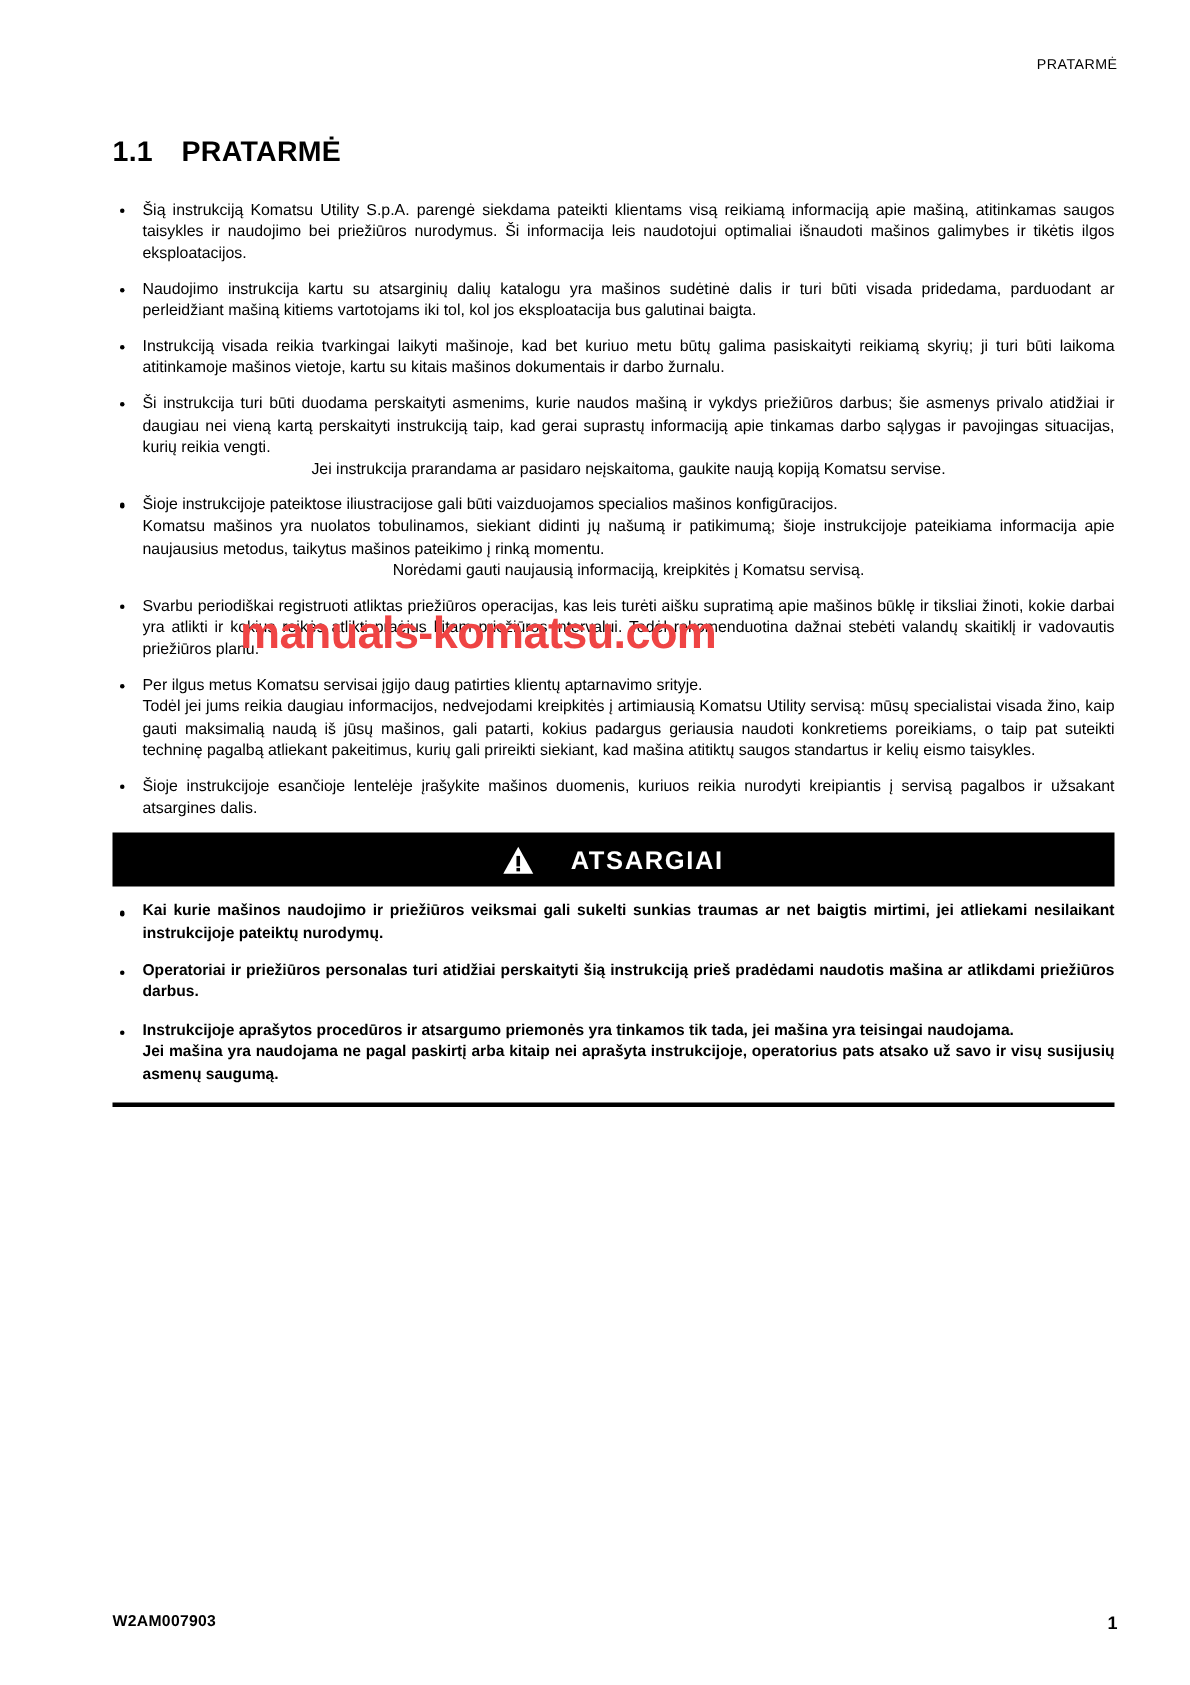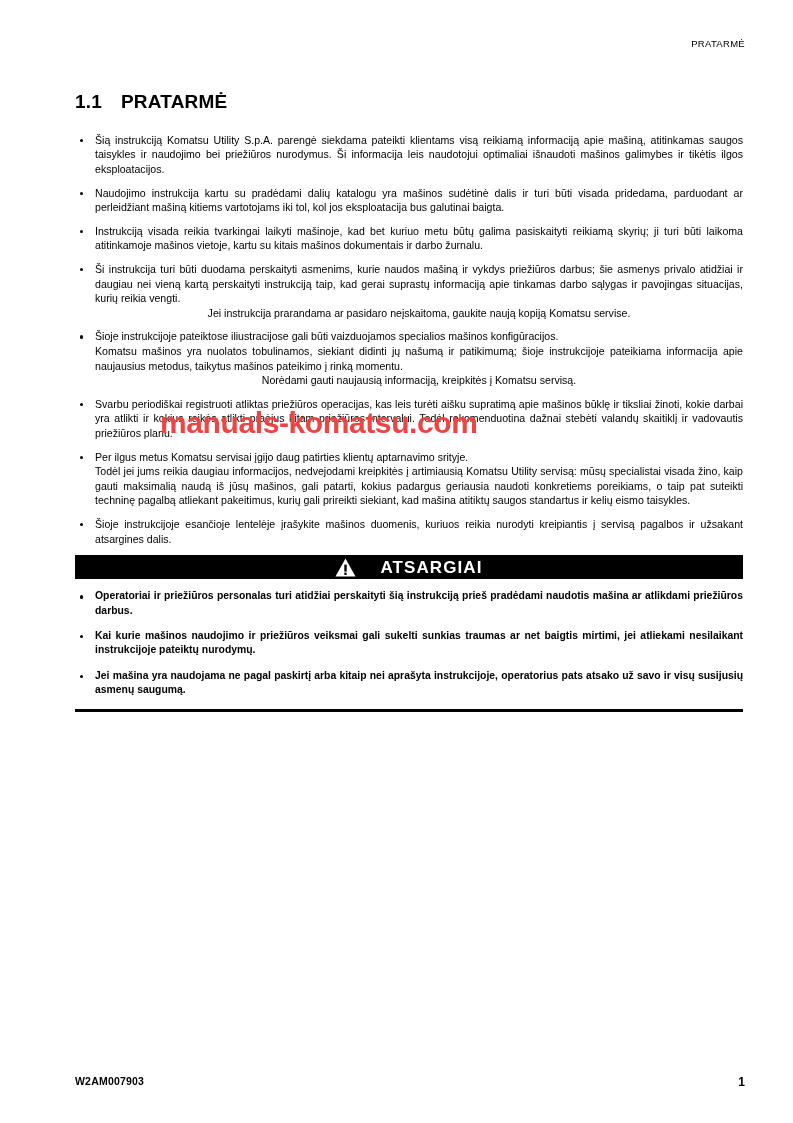--- a/index.html
+++ b/index.html
@@ -80,21 +80,21 @@
   }
   ul.bullets > li .sub-line {
     display: block;
     text-align: center;
   }
 
   
   .caution-banner {
     margin-top: 4px;
     background: #000000;
-    height: 24px;
+    height: 36px;
     display: flex;
     align-items: center;
     justify-content: center;
     gap: 24px;
   }
   .caution-banner .warn-icon {
     display: block;
     width: 21px;
     height: 19px;
     line-height: 0;
@@ -189,21 +189,21 @@
 
     <h1 class="chapter-title">
       <span class="num">1.1</span><span>PRATARMĖ</span>
     </h1>
 
     <ul class="bullets">
       <li>
         <span>Šią instrukciją Komatsu Utility S.p.A. parengė siekdama pateikti klientams visą reikiamą informaciją apie mašiną, atitinkamas saugos taisykles ir naudojimo bei priežiūros nurodymus. Ši informacija leis naudotojui optimaliai išnaudoti mašinos galimybes ir tikėtis ilgos eksploatacijos.</span>
       </li>
       <li>
-        <span>Naudojimo instrukcija kartu su pradėdami dalių katalogu yra mašinos sudėtinė dalis ir turi būti visada pridedama, parduodant ar perleidžiant mašiną kitiems vartotojams iki tol, kol jos eksploatacija bus galutinai baigta.</span>
+        <span>Naudojimo instrukcija kartu su atsarginių dalių katalogu yra mašinos sudėtinė dalis ir turi būti visada pridedama, parduodant ar perleidžiant mašiną kitiems vartotojams iki tol, kol jos eksploatacija bus galutinai baigta.</span>
       </li>
       <li>
         <span>Instrukciją visada reikia tvarkingai laikyti mašinoje, kad bet kuriuo metu būtų galima pasiskaityti reikiamą skyrių; ji turi būti laikoma atitinkamoje mašinos vietoje, kartu su kitais mašinos dokumentais ir darbo žurnalu.</span>
       </li>
       <li>
         <span>Ši instrukcija turi būti duodama perskaityti asmenims, kurie naudos mašiną ir vykdys priežiūros darbus; šie asmenys privalo atidžiai ir daugiau nei vieną kartą perskaityti instrukciją taip, kad gerai suprastų informaciją apie tinkamas darbo sąlygas ir pavojingas situacijas, kurių reikia vengti.</span>
         <span class="sub-line">Jei instrukcija prarandama ar pasidaro neįskaitoma, gaukite naują kopiją Komatsu servise.</span>
       </li>
       <li>
         <span>Šioje instrukcijoje pateiktose iliustracijose gali būti vaizduojamos specialios mašinos konfigūracijos.</span>
@@ -228,26 +228,27 @@
           <polygon points="10.5,0.5 20.5,18.5 0.5,18.5" fill="#ffffff"></polygon>
           <rect x="9.3" y="6.6" width="2.4" height="7.0" fill="#000000"></rect>
           <rect x="9.3" y="14.6" width="2.4" height="2.3" fill="#000000"></rect>
         </svg>
       </span>
       <span class="caution-label">ATSARGIAI</span>
     </div>
 
     <ul class="warnings">
       <li>
+        <span>Kai kurie mašinos naudojimo ir priežiūros veiksmai gali sukelti sunkias traumas ar net baigtis mirtimi, jei atliekami nesilaikant instrukcijoje pateiktų nurodymų.</span>
+      </li>
+      <li>
         <span>Operatoriai ir priežiūros personalas turi atidžiai perskaityti šią instrukciją prieš pradėdami naudotis mašina ar atlikdami priežiūros darbus.</span>
       </li>
       <li>
-        <span>Kai kurie mašinos naudojimo ir priežiūros veiksmai gali sukelti sunkias traumas ar net baigtis mirtimi, jei atliekami nesilaikant instrukcijoje pateiktų nurodymų.</span>
-      </li>
-      <li>
+        <span>Instrukcijoje aprašytos procedūros ir atsargumo priemonės yra tinkamos tik tada, jei mašina yra teisingai naudojama.</span>
         <span class="sub-line">Jei mašina yra naudojama ne pagal paskirtį arba kitaip nei aprašyta instrukcijoje, operatorius pats atsako už savo ir visų susijusių asmenų saugumą.</span>
       </li>
     </ul>
 
     <div class="bottom-rule"></div>
 
   </div>
 
   <div class="footer-left">W2AM007903</div>
 

